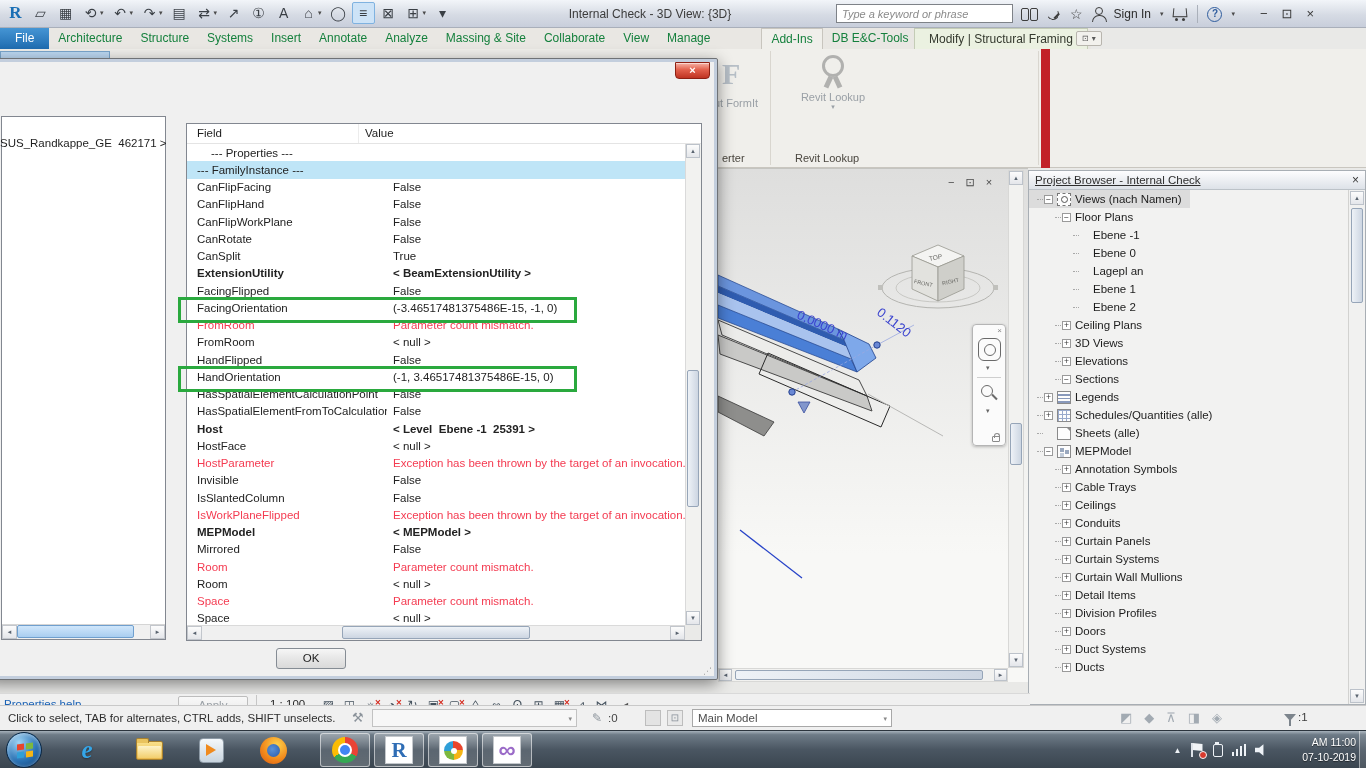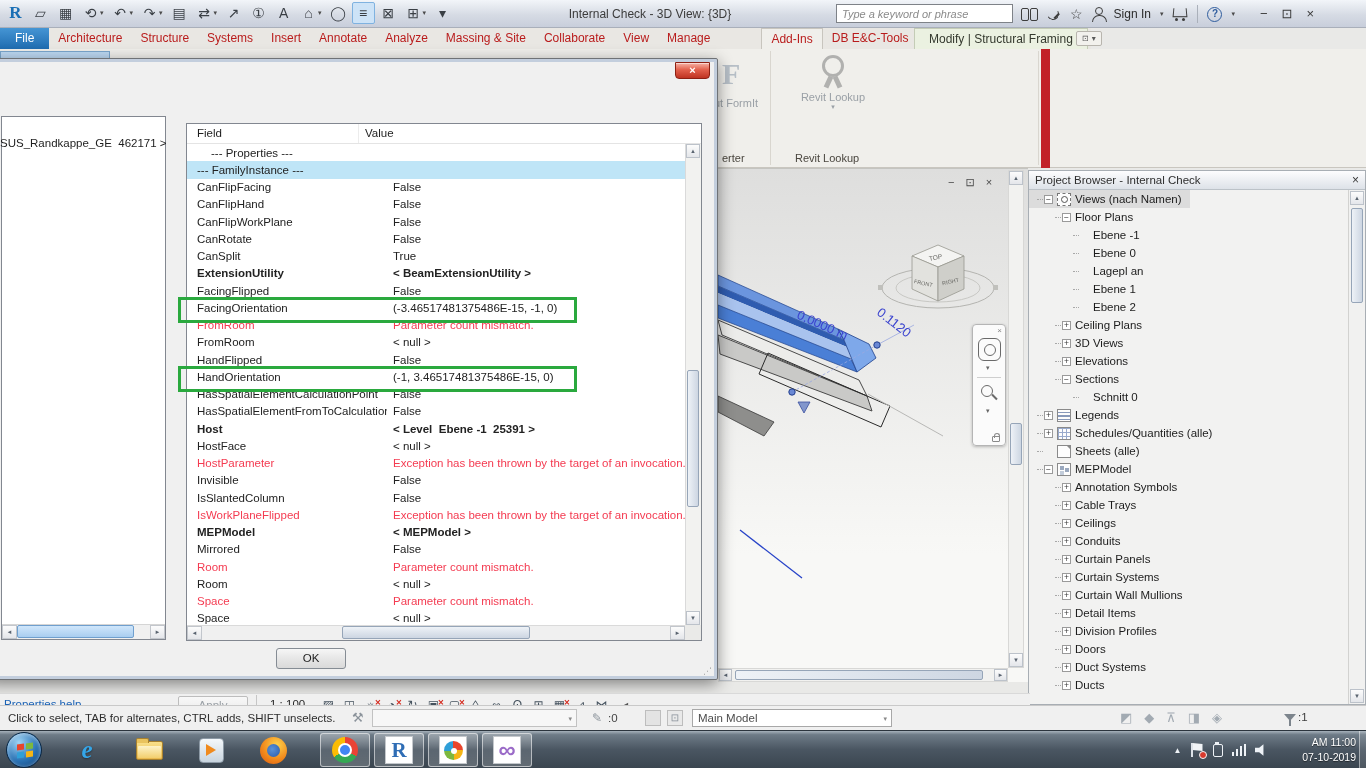--- a/index.html
+++ b/index.html
@@ -36,21 +36,21 @@
   .cart { position:relative; width:16px; height:14px; display:inline-block; }
   .cart::before { content:""; position:absolute; left:1px; top:1px; width:12px; height:8px; border:1.5px solid #3d3d3d; border-top:none; transform:perspective(10px) rotateX(8deg); }
   .cart::after { content:""; position:absolute; left:3px; bottom:0; width:3px; height:3px; border-radius:50%; background:#3d3d3d; box-shadow:7px 0 0 #3d3d3d; }
   .vsep { width:1px; height:18px; background:#aab0ba; }
   .help-ic { width:15px; height:15px; border:1.5px solid #2f5d9e; border-radius:50%; color:#2f5d9e; font-size:10px; font-weight:bold; text-align:center; line-height:12px; }
   .winctl { display:flex; gap:14px; margin-left:16px; font-size:13px; color:#3a3a3a; }
   .winctl span { line-height:20px; }
 
   
   #ribbon-tabs { position:absolute; left:0; top:28px; width:1091px; height:21px; background:#e9e7e3; display:flex; align-items:stretch; }
-  .rtab { padding:3px 9px 0; font-size:12px; color:#b91c1c; white-space:nowrap; }
+  .rtab { padding:3px 9px 0; font-size:12px; color:#15803d; white-space:nowrap; }
   .rtab.file { background:linear-gradient(#4595d4,#1f6cb0); color:#fff; padding:3px 15px 0; }
   .rtab.active { background:#f0efeb; border:1px solid #c8c5be; border-bottom:none;margin-left:42px; }
   #ctx-tab { padding:3px 14px 0; font-size:12px; color:#34392e; background:#ebf1e1; border:1px solid #c4ccb6; border-bottom:none; margin-left:11px; white-space:nowrap; }
   #ribbon-collapse { margin-left:8px; margin-top:3px; height:15px; border:1px solid #b8b5ae; border-radius:2px; background:#f2f1ed; font-size:8px; color:#5a5a5a; padding:1px 5px; display:flex; gap:3px; align-items:center; }
 
   
   #ribbon-body { position:absolute; left:0; top:49px; width:1366px; height:119px; background:#f0efeb; border-bottom:1px solid #c9c6bf; }
   .rpanel-label { position:absolute; bottom:3px; font-size:11px; color:#4a463f; }
   .panel-div { position:absolute; top:2px; bottom:2px; width:1px; background:#d9d6cf; }
   .formit-ic { position:absolute; left:722px; top:8px; font-size:30px; font-weight:bold; color:#b7bfc7; font-family:"Liberation Serif",serif; }
@@ -146,21 +146,21 @@
   .sq-btn1 { position:absolute; left:645px; top:4px; width:16px; height:16px; background:#e3e3e3; border:1px solid #bdbdbd; }
   .sq-btn2 { position:absolute; left:667px; top:4px; width:16px; height:16px; background:#e9e9e9; border:1px solid #bdbdbd; color:#8a929a; font-size:10px; text-align:center; line-height:14px; }
   .mm-dd { position:absolute; left:692px; top:3px; width:200px; height:18px; background:#fff; border:1px solid #a8a8a8; color:#4c4c4c; padding:2px 5px; font-size:11.5px; }
   .sb-icons { position:absolute; left:1120px; top:4px; display:flex; gap:12px; color:#a2aab2; font-size:13px; }
   .filter-grp { position:absolute; left:1284px; top:5px; display:flex; align-items:center; gap:2px; color:#3e3e3e; }
   .funnel { width:0; height:0; border-left:6px solid transparent; border-right:6px solid transparent; border-top:7px solid #7c848c; position:relative; }
   .funnel::after { content:""; position:absolute; left:-1px; top:-1px; width:2px; height:6px; background:#7c848c; }
 
   
   #browser { position:absolute; left:1028px; top:170px; width:338px; height:535px; background:#f2f2f1; border:1px solid #a8aeb4; }
-  .pb-title { height:19px; background:linear-gradient(#fdfdfe,#dde2e8); border-bottom:1px solid #bcc2c8; font-size:11.5px; padding:3px 6px; color:#2e2e2e; position:relative; }
+  .pb-title { height:19px; background:linear-gradient(#fdfdfe,#dde2e8); border-bottom:1px solid #bcc2c8; font-size:11.5px; padding:3px 6px; color:#2e2e2e; position:relative;text-decoration:underline; }
   .pb-close { position:absolute; right:6px; top:2px; font-size:12px; color:#3a3a3a; }
   .pb-tree { position:absolute; top:19px; left:0; right:17px; bottom:0; overflow:hidden; }
   .titem { height:18px; display:flex; align-items:center; font-size:11.5px; color:#1c1c1c; padding-left:calc(8px + var(--lvl,0)*18px); white-space:pre; }
   .titem.sel { background:#dcdcdc; width:max-content; padding-right:8px; }
   .titem::before { content:""; width:6px; border-top:1px dotted #a8a8a8; margin-right:1px; flex:none; }
   .titem .exp { width:9px; height:9px; border:1px solid #9a9a9a; background:#fff; font-size:8.5px; line-height:6.5px; text-align:center; margin-right:4px; color:#3a3a3a; flex:none; }
   .titem .exp.none { visibility:hidden; }
   .titem .tic { width:14px; height:13px; margin-right:4px; flex:none; border:1px solid #8a8a8a; background:#fdfdfd; position:relative; }
   .tic.views { border-style:dashed; border-color:#777; }
   .tic.views::after { content:""; position:absolute; left:3px; top:2.5px; width:5px; height:5px; border:1.3px solid #555; border-radius:50%; }
@@ -460,25 +460,20 @@
       <div class="titem" data-name="tree-item" style="--lvl: 1;">
         <span class="exp" data-name="expander-icon">+</span>
         
         <span class="tlabel">Elevations</span>
       </div>
       <div class="titem" data-name="tree-item" style="--lvl: 1;">
         <span class="exp" data-name="expander-icon">−</span>
         
         <span class="tlabel">Sections</span>
       </div>
-      <div class="titem" data-name="tree-item" style="--lvl: 2;">
-        <span class="exp none" data-name="expander-icon"></span>
-        
-        <span class="tlabel">Schnitt 0</span>
-      </div>
       <div class="titem" data-name="tree-item" style="--lvl: 0;">
         <span class="exp" data-name="expander-icon">+</span>
         <span class="tic legends" data-name="tree-item-icon"></span>
         <span class="tlabel">Legends</span>
       </div>
       <div class="titem" data-name="tree-item" style="--lvl: 0;">
         <span class="exp" data-name="expander-icon">+</span>
         <span class="tic schedules" data-name="tree-item-icon"></span>
         <span class="tlabel">Schedules/Quantities (alle)</span>
       </div>

